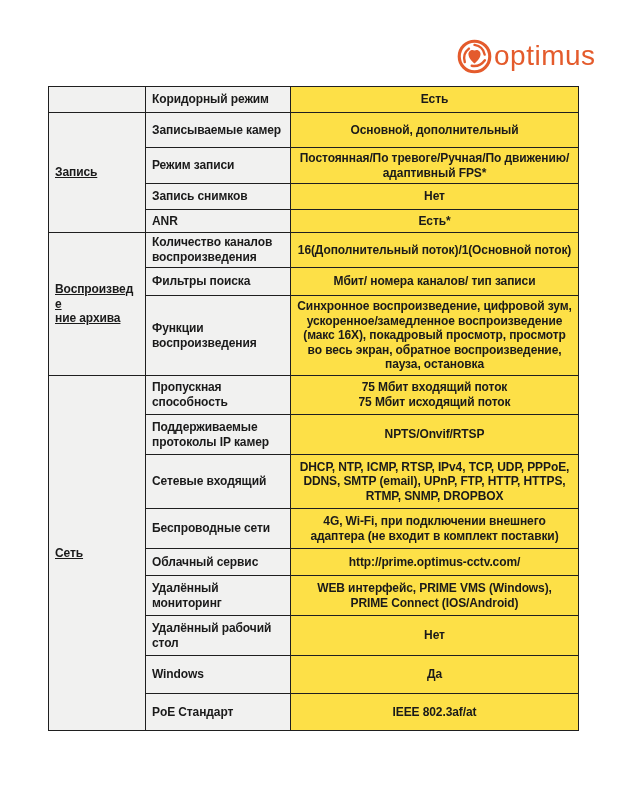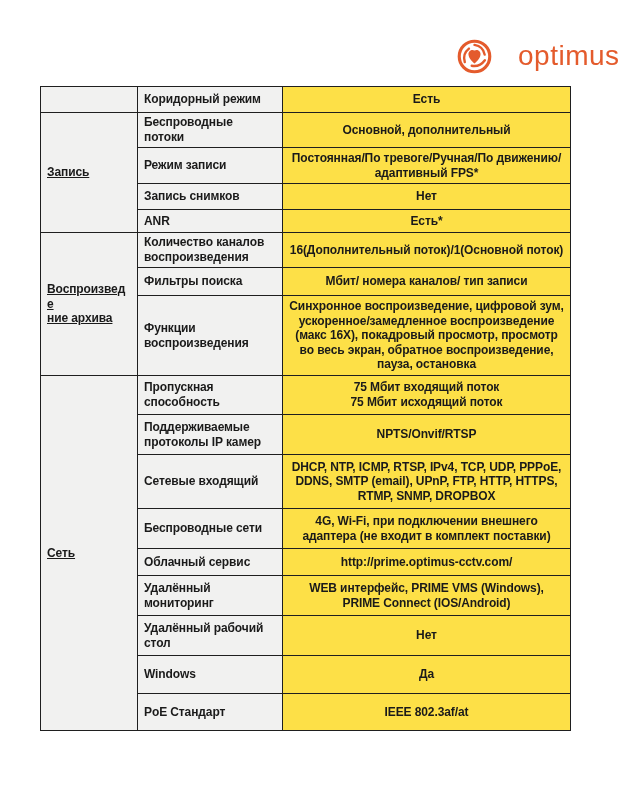--- a/index.html
+++ b/index.html
@@ -13,37 +13,37 @@
     overflow: hidden;
   }
 
   
   .logo {
     position: absolute;
     top: 38px;
     left: 456px;
     display: flex;
     align-items: center;
-    gap: 25px;
+    gap: 1px;
   }
   .logo-icon { width: 37px; height: 37px; display: block; }
   .logo-text {
     font-size: 28px;
     line-height: 1;
     font-weight: 400;
     letter-spacing: 0.5px;
     color: #e45b2c;
     position: relative;
     top: -1px;
   }
 
   
   table.spec {
     position: absolute;
-    left: 40px;
+    left: 48px;
     top: 86px;
     width: 530px;
     border-collapse: collapse;
     table-layout: fixed;
   }
   table.spec td {
     border: 1px solid #1f1f1f;
     font-size: 12px;
     font-weight: 700;
     line-height: 1.22;
@@ -98,21 +98,21 @@
     <tbody>
 
       <tr style="height:26px">
         <td class="cat"></td>
         <td class="param">Коридорный режим</td>
         <td class="val">Есть</td>
       </tr>
 
       <tr style="height:35px">
         <td class="cat" rowspan="4">Запись</td>
-        <td class="param">Беспроводные потоки</td>
+        <td class="param">Записываемые камер</td>
         <td class="val">Основной, дополнительный</td>
       </tr>
       <tr style="height:36px">
         <td class="param">Режим записи</td>
         <td class="val">Постоянная/По тревоге/Ручная/По движению/адаптивный FPS*</td>
       </tr>
       <tr style="height:26px">
         <td class="param">Запись снимков</td>
         <td class="val">Нет</td>
       </tr>

